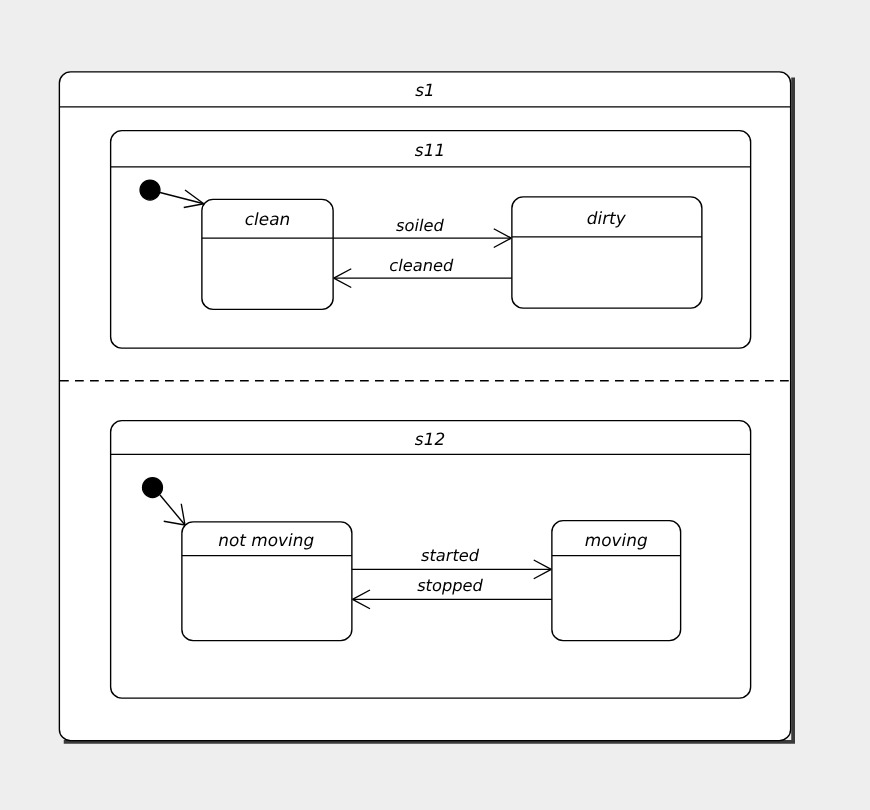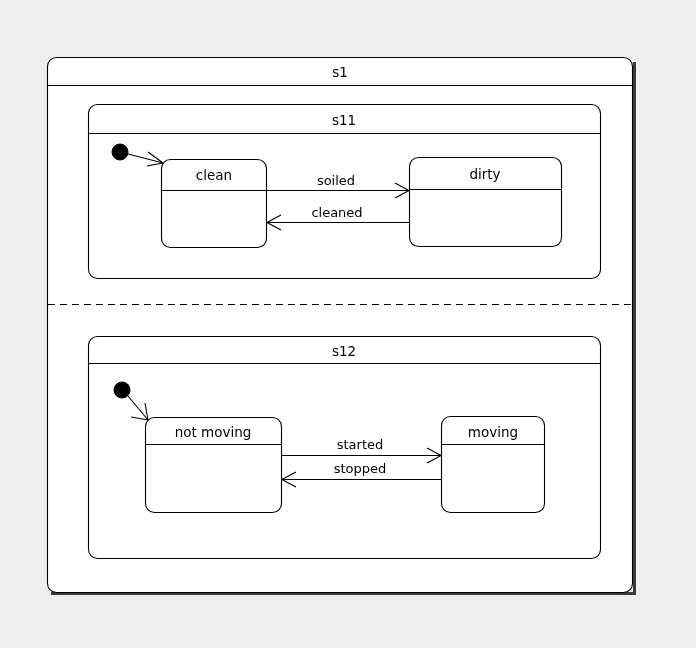--- a/index.html
+++ b/index.html
@@ -10,20 +10,21 @@
   body {
     width: 696px;
     height: 648px;
     font-family: "DejaVu Sans", sans-serif;
     overflow: hidden;
   }
   #diagram-root {
     position: relative;
     width: 592px;
     height: 648px;
+    font-style: italic;
   }
   svg#uml-canvas {
     position: absolute;
     left: 0;
     top: 0;
     display: block;
   }
   .frame {
     fill: #ffffff;
     stroke: #000000;

